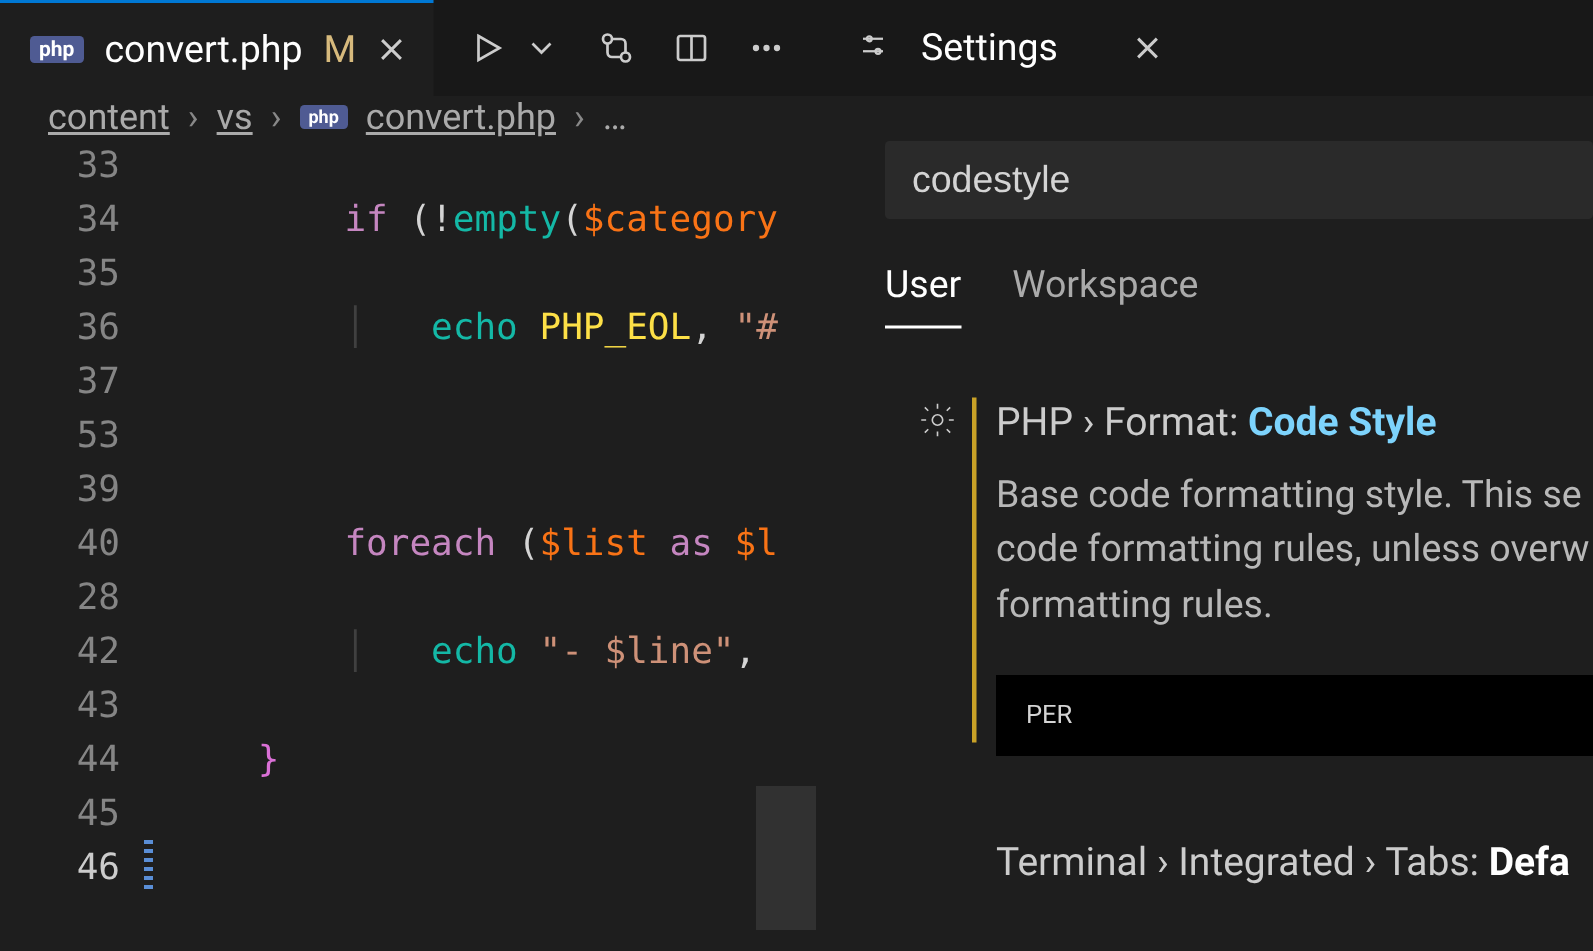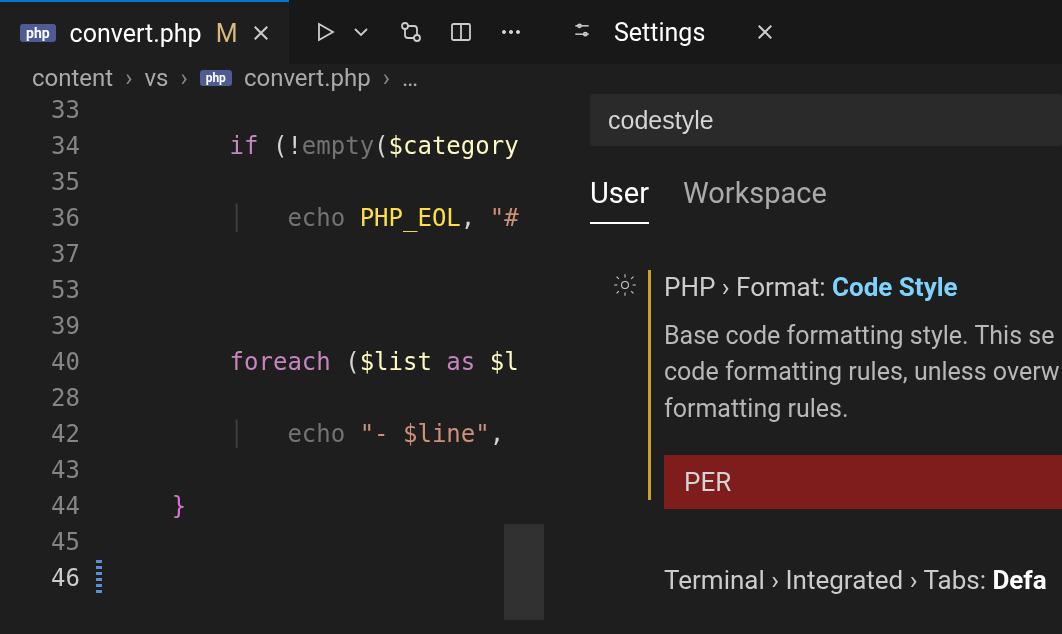--- a/index.html
+++ b/index.html
@@ -64,21 +64,21 @@
       height:42px;
       background:#1e1e1e;
       display:flex;
       align-items:center;
       gap:12px;
       padding-left:32px;
       font-size:24px;
       color:#aaaaaa;
     }
     .crumb-sep { color:#888; }
-    .crumb-item { color:#aaaaaa; }
+    .crumb-item { color:#aaaaaa;text-decoration:underline; }
     .ellipsis { color:#aaaaaa; }
 
     
     .code-area {
       flex:1;
       display:flex;
       background:#1e1e1e;
       font-family: "SF Mono","Menlo","Consolas",monospace;
       font-size:24px;
       line-height:36px;
@@ -95,22 +95,22 @@
     }
     .gutter .ln46 { color:#cccccc; }
     .active-line-marker {
       position:absolute;
       left:96px; width:6px; top:468px; height:36px;
       background:repeating-linear-gradient(180deg,#5a8ed6 0 3px,transparent 3px 6px);
     }
     .code-lines { flex:1; white-space:pre; overflow:hidden; padding-left:24px; }
     .code-lines .row { height:36px; position:relative; }
     .tok-kw  { color:#c586c0; }
-    .tok-fn  { color:#737373; }
-    .tok-var { color:#fef9c3;margin-top:12px; }
+    .tok-fn  { color:#14b8a6; }
+    .tok-var { color:#f97316;margin-top:12px; }
     .tok-con { color:#fde047; }
     .tok-str { color:#ce9178; }
     .tok-def { color:#d4d4d4; }
     .tok-pm  { color:#da70d6; }
     .indent-guide { color:#404040; }
     .minimap-slider{
       position:absolute;
       right:0; top:432px;
       width:40px; height:96px;
       background:rgba(120,120,120,0.22);
@@ -144,21 +144,21 @@
       width:100%;
       padding:0 18px;
       color:#d4d4d4;
       font-size:25px;
       outline:none;
     }
     .scope-tabs{
       display:flex;
       gap:34px;
       margin-top:30px;
-      font-size:29px;
+      font-size:25px;
     }
     .scope-tab { color:#aaaaaa; padding-bottom:12px; cursor:pointer; }
     .scope-tab.active { color:#ffffff; border-bottom:2px solid #ffffff; }
 
     .setting-item{
       margin-top:48px;
       padding-left:74px;
       position:relative;
     }
     .setting-gear{
@@ -175,26 +175,26 @@
     }
     .setting-heading .bold{ color:#7dd3fc; font-weight:700; }
     .setting-desc{
       margin-top:16px;
       font-size:25px;
       color:#b8b8b8;
       line-height:1.45;
     }
     .setting-select{
       margin-top:28px;
-      background:#7f1d1d;
+      background:#000000;
       height:54px;
       display:flex;
       align-items:center;
       padding:0 20px;
-      font-size:26px;
+      font-size:17px;
       color:#d4d4d4;
       width:100%;
     }
     .setting-heading2{
       margin-top:56px;
       font-size:26px;
       color:#cccccc;
       padding-left:74px;
     }
     .setting-heading2 .bold{ color:#ffffff; font-weight:700; }

